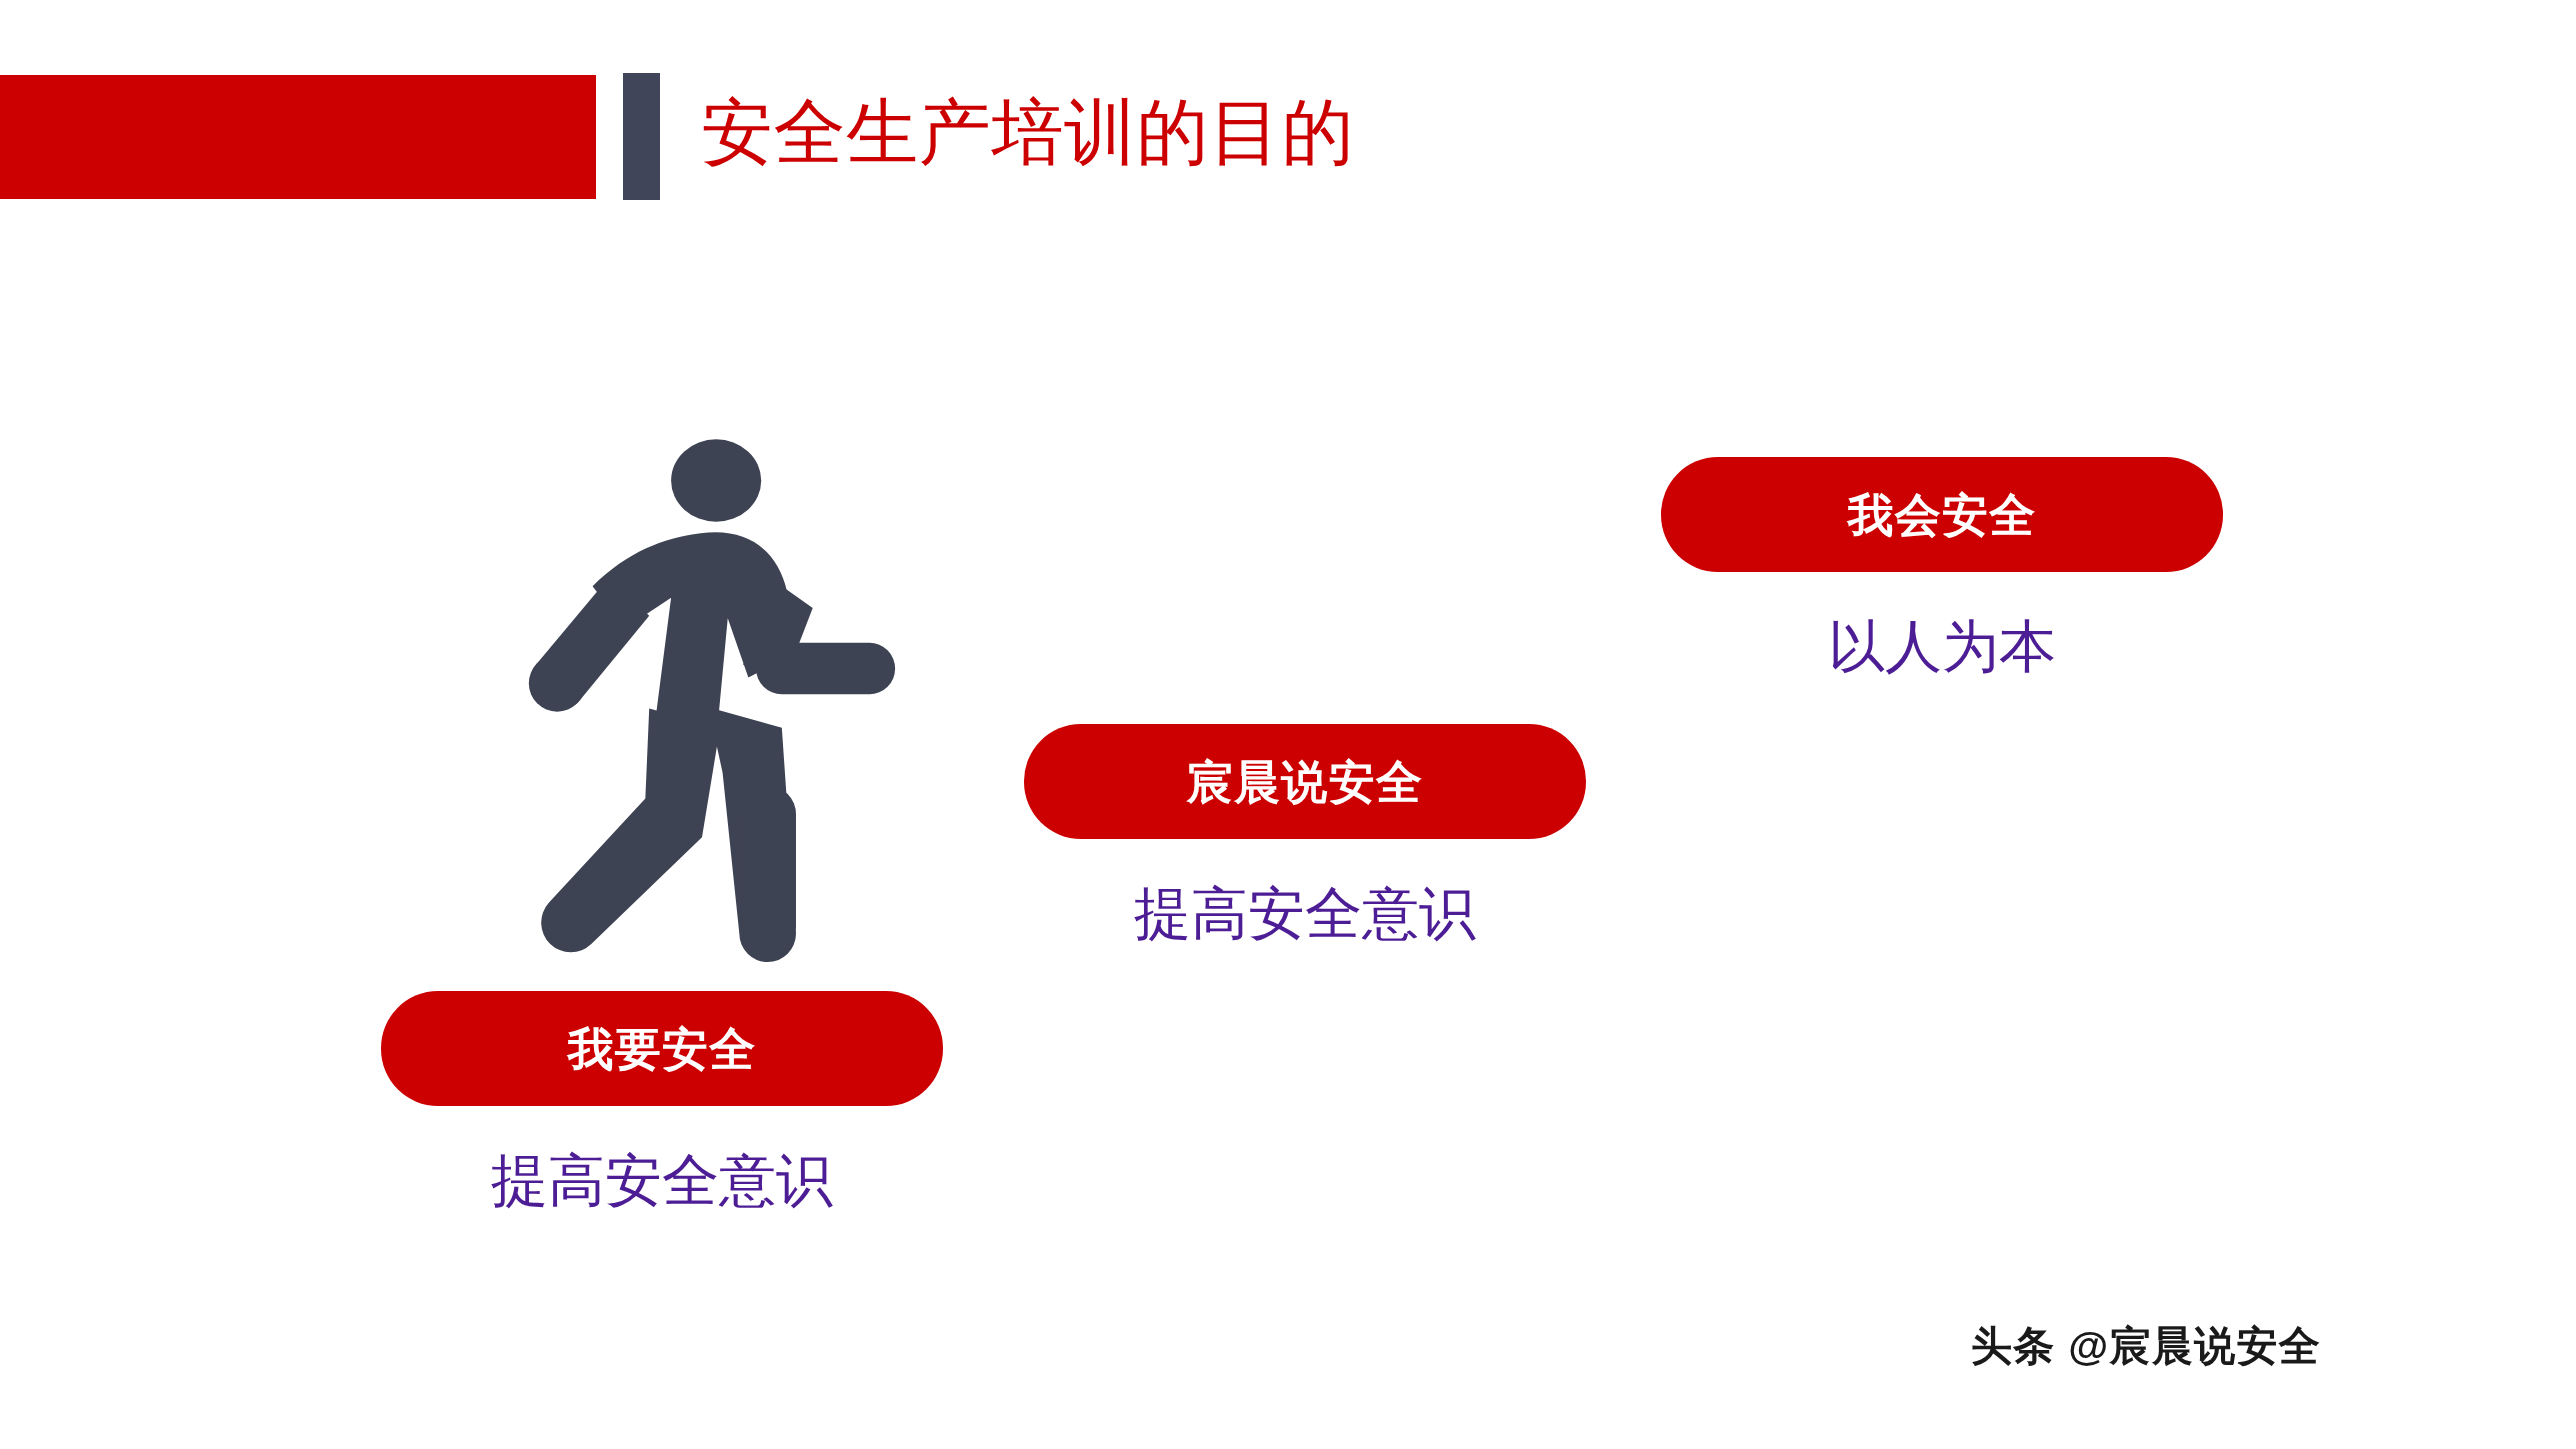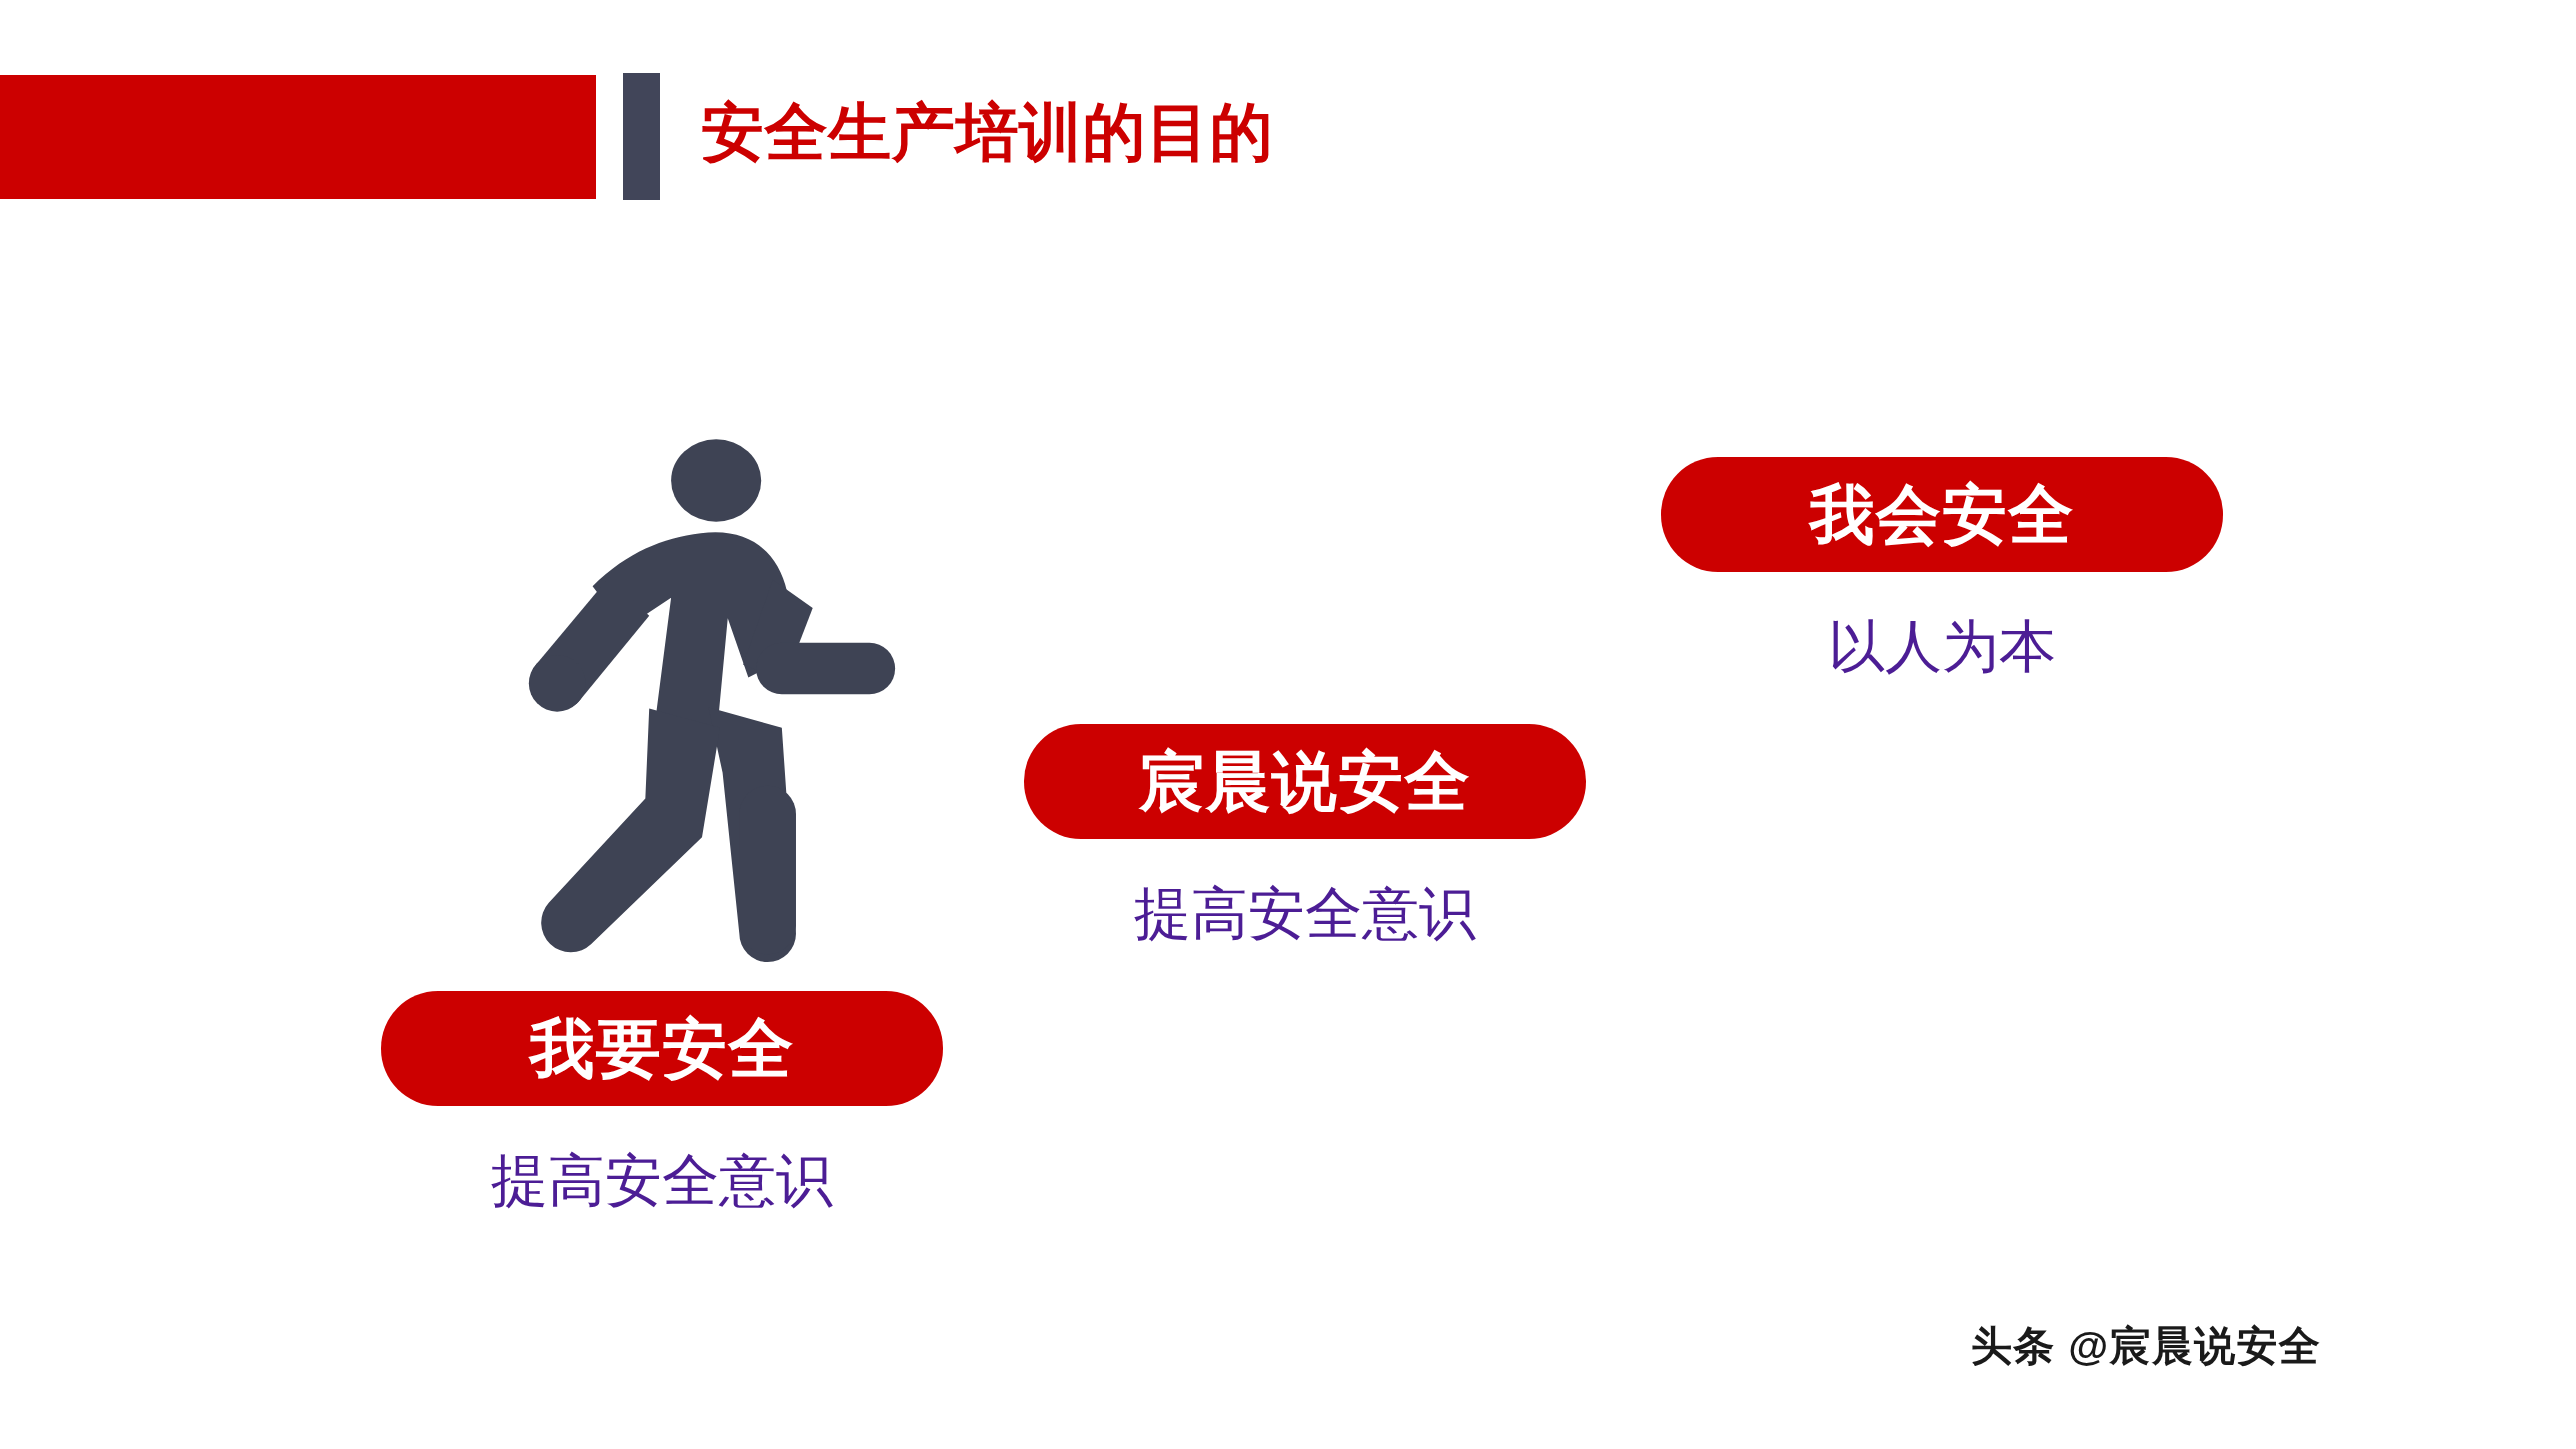--- a/index.html
+++ b/index.html
@@ -34,22 +34,22 @@
     width: 37px;
     height: 127px;
     background: #414559;
   }
   .header-title {
     position: absolute;
     left: 701px;
     top: 77px;
     height: 110px;
     line-height: 110px;
-    font-size: 63px;
-    font-weight: bold;
+    font-size: 72px;
+    font-weight: normal;
     color: #cc0000;
     letter-spacing: 0.6px;
     white-space: nowrap;
   }
 
   
   .figure-wrap {
     position: absolute;
     left: 496px;
     top: 425px;
@@ -73,21 +73,21 @@
     width: 562px;
     height: 115px;
     background: #cc0000;
     border-radius: 57px;
     box-sizing: border-box;
     display: flex;
     align-items: center;
     justify-content: center;
   }
   .step-pill-label {
-    font-size: 65px;
+    font-size: 46px;
     font-weight: bold;
     color: #ffffff;
     letter-spacing: 1.3px;
     white-space: nowrap;
     line-height: 1;
   }
   .step-caption {
     position: absolute;
     left: 0;
     top: 161px;

